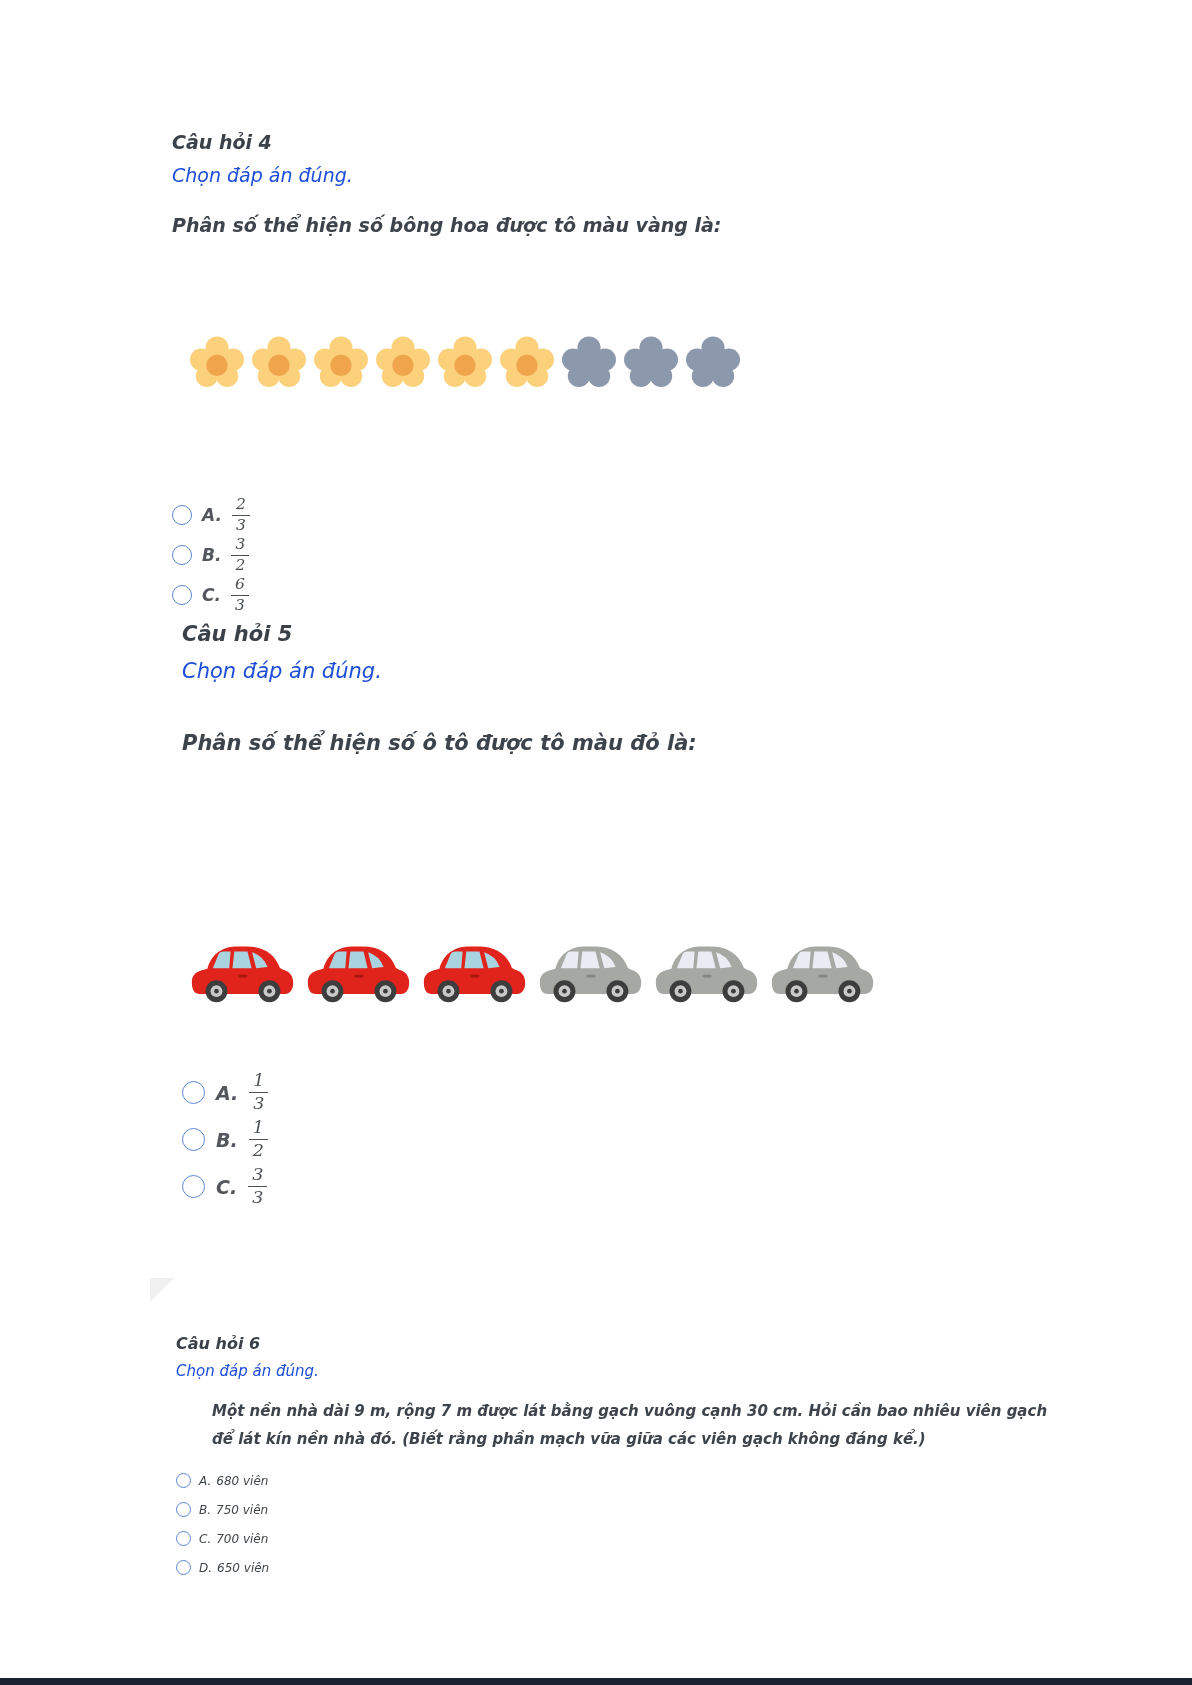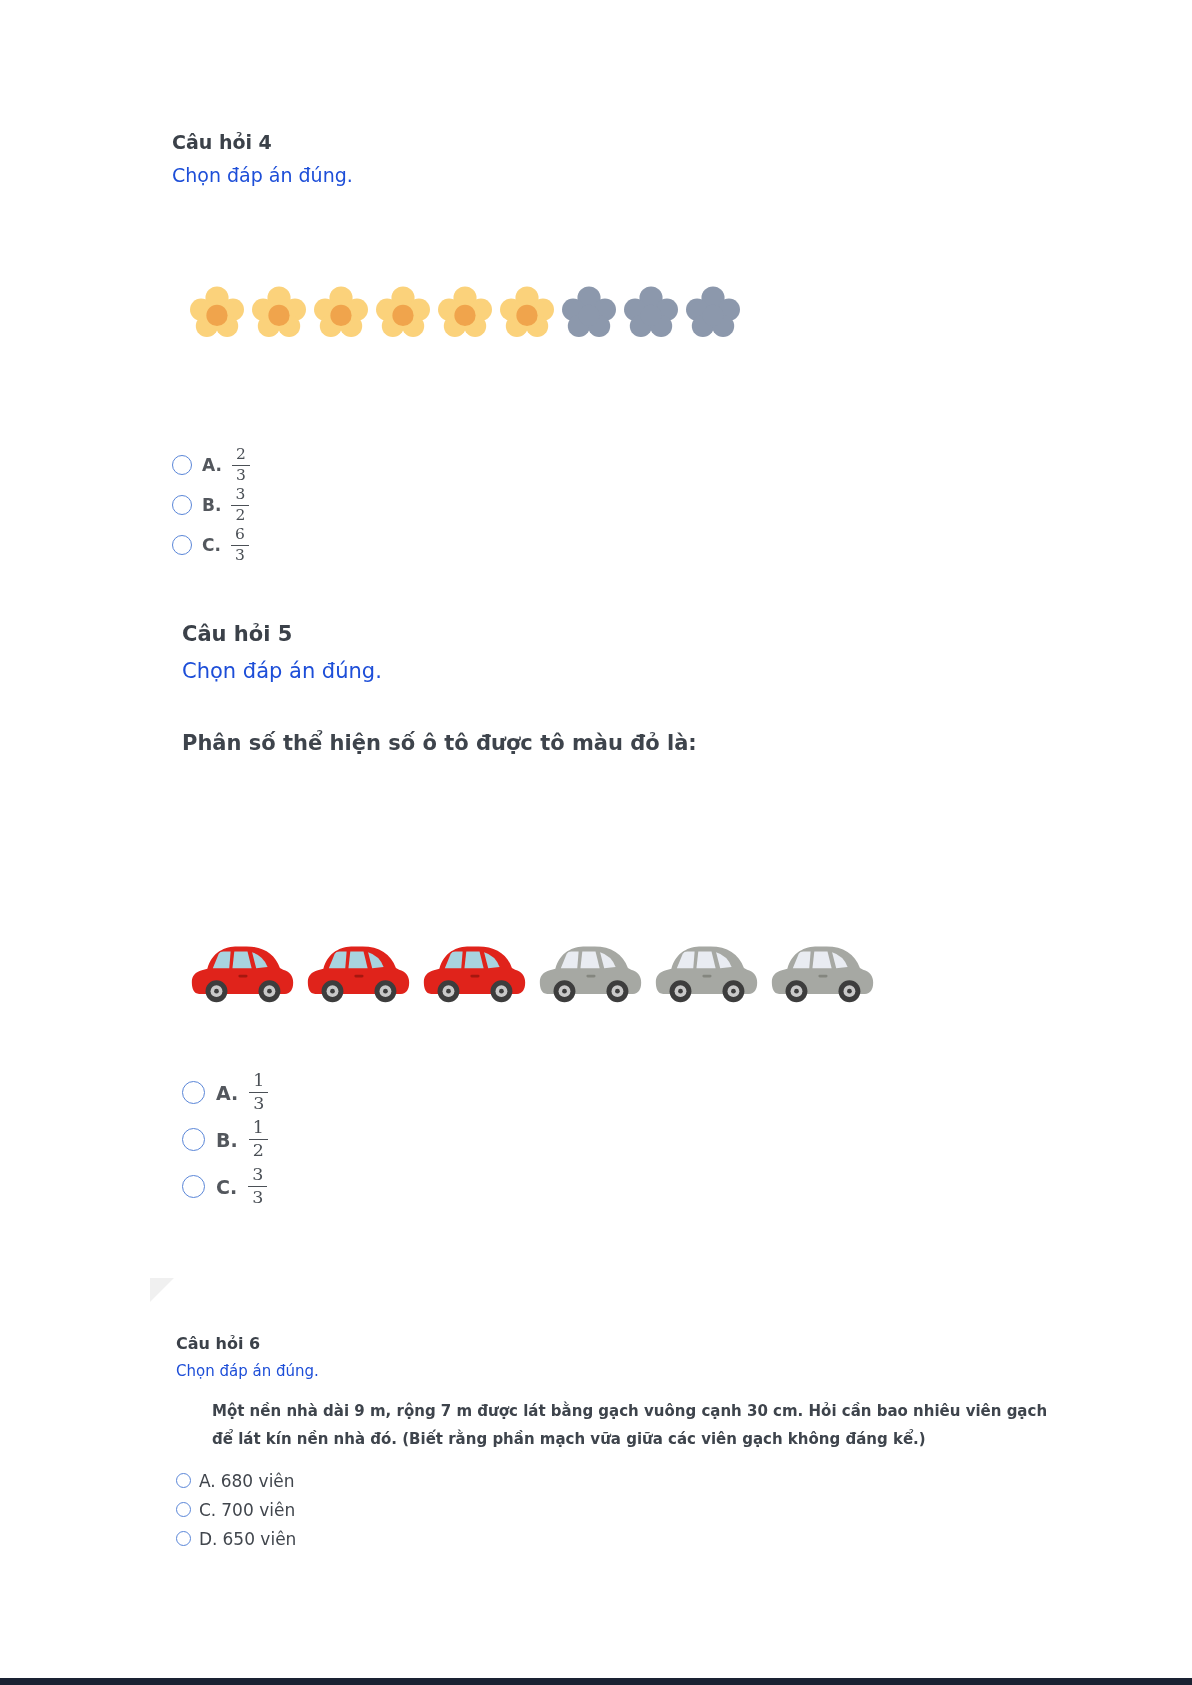--- a/index.html
+++ b/index.html
@@ -1,20 +1,20 @@
 <!DOCTYPE html>
 <html><head>
 <meta charset="utf-8">
 <style>
   html,body{margin:0;padding:0;background:#fff;}
   .page{
     position:relative;width:1192px;height:1685px;background:#ffffff;
     overflow:hidden;font-family:"DejaVu Sans","Liberation Sans",sans-serif;
   }
-  .q{position:absolute;}
+  .q{position:absolute;font-style:italic;}
   .q-title{font-weight:bold;color:#3B4149;}
   .q-sub{color:#1d4ed8;}
   .q-text{font-weight:bold;color:#3E444C;}
 
   
   .q4{left:172px;top:131px;}
   .q4 .q-title{font-size:19px;}
   .q4 .q-sub{font-size:19px;margin-top:11px;}
   .q4 .q-text{font-size:19px;margin-top:28px;}
   .q4 .icon-row{margin-top:99px;margin-left:16px;display:flex;gap:4px;align-items:flex-end;}
@@ -37,21 +37,21 @@
   .q5 .frac{font-size:17.5px;}
 
   
   .q6{left:176px;top:1290px;}
   .q6 .q-title{font-size:16px;margin-top:44px;}
   .q6 .q-sub{font-size:15px;margin-top:9px;}
   .q6 .q-text{font-size:15px;margin-top:17px;width:848px;line-height:28px;margin-left:36px;}
   .q6 .opts{margin-top:13px;}
   .q6 .opt{height:29px;display:flex;align-items:center;gap:8px;}
   .q6 .radio{width:15px;height:15px;}
-  .q6 .optlabel{font-size:17px;color:#41464D;}
+  .q6 .optlabel{font-size:12px;color:#41464D;}
   .q6 .optlabel .l{margin-right:5px;}
 
   
   .radio{
     border-radius:50%;border:1.6px solid #5A86D8;background:#fff;
     box-sizing:border-box;flex:none;
   }
   .letter{font-weight:bold;color:#53575D;}
   .frac{
     display:inline-flex;flex-direction:column;align-items:center;
@@ -89,20 +89,21 @@
   }
 </style>
 </head>
 <body>
 
 <div class="page">
 
   <section class="q q4">
     <div class="q-title">Câu hỏi 4</div>
     <div class="q-sub">Chọn đáp án đúng.</div>
+    <div class="q-text">Phân số thể hiện số bông hoa được tô màu vàng là:</div>
     <div class="icon-row">
         <svg class="flower yellow" viewBox="0 0 60 56">
     <circle class="petal" cx="30" cy="13.5" r="12"></circle>
     <circle class="petal" cx="13.5" cy="25.5" r="11.5"></circle>
     <circle class="petal" cx="46.5" cy="25.5" r="11.5"></circle>
     <circle class="petal" cx="19.5" cy="42.5" r="11.5"></circle>
     <circle class="petal" cx="40.5" cy="42.5" r="11.5"></circle>
     <circle class="core" cx="30" cy="31.5" r="11"></circle>
   </svg>
         <svg class="flower yellow" viewBox="0 0 60 56">
@@ -314,20 +315,24 @@
     <div class="q-title">Câu hỏi 6</div>
     <div class="q-sub">Chọn đáp án đúng.</div>
     <div class="q-text">Một nền nhà dài 9 m, rộng 7 m được lát bằng gạch vuông cạnh 30 cm. Hỏi cần bao nhiêu viên gạch để lát kín nền nhà đó. (Biết rằng phần mạch vữa giữa các viên gạch không đáng kể.)</div>
     <div class="opts">
         <div class="opt">
     <span class="radio"></span>
     <span class="optlabel"><span class="l">A.</span><span>680 viên</span></span>
   </div>
         <div class="opt">
     <span class="radio"></span>
+    <span class="optlabel"><span class="l">B.</span><span>750 viên</span></span>
+  </div>
+        <div class="opt">
+    <span class="radio"></span>
     <span class="optlabel"><span class="l">C.</span><span>700 viên</span></span>
   </div>
         <div class="opt">
     <span class="radio"></span>
     <span class="optlabel"><span class="l">D.</span><span>650 viên</span></span>
   </div>
       </div>
   </section>
 
   <div class="fold"></div>

